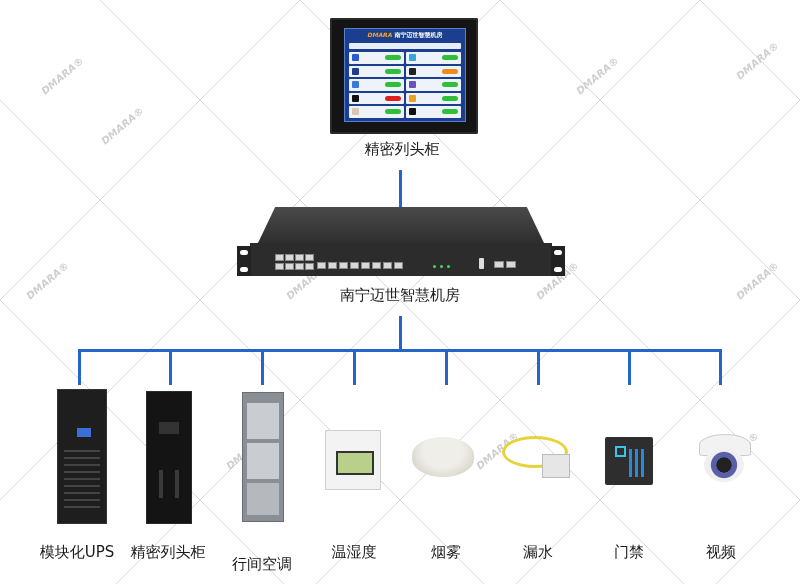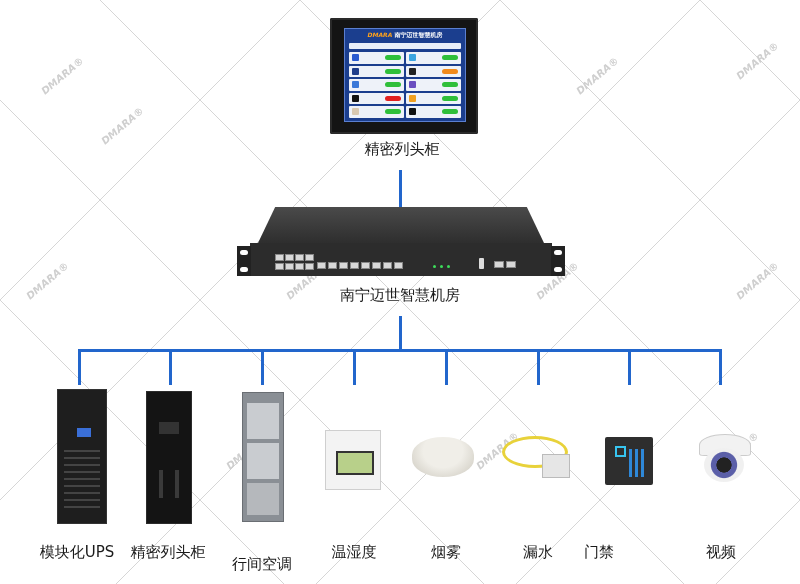--- a/index.html
+++ b/index.html
@@ -205,14 +205,14 @@
   <div style="position:absolute; left:4px; top:4px; width:50px; height:20px; background:#f2f2f2; border:1px solid #ccc; border-radius:50% 50% 10% 10%;"></div>
   <div style="position:absolute; left:9px; top:18px; width:40px; height:34px; background:radial-gradient(circle at 50% 50%, #222 0 28%, #5b5fa8 30% 48%, #f0f0f0 52%); border-radius:50%;"></div>
 </div>
 
 <div class="label" style="left:77px;  top:543px;">模块化UPS</div>
 <div class="label" style="left:168px; top:543px;">精密列头柜</div>
 <div class="label" style="left:262px; top:555px;text-align:right;">行间空调</div>
 <div class="label" style="left:354px; top:543px;">温湿度</div>
 <div class="label" style="left:446px; top:543px;font-family:Liberation Serif, serif;">烟雾</div>
 <div class="label" style="left:538px; top:543px;">漏水</div>
-<div class="label" style="left:599px; top:543px;">门禁</div>
+<div class="label" style="left:629px; top:543px;">门禁</div>
 <div class="label" style="left:721px; top:543px;">视频</div>
 
 </body></html>

